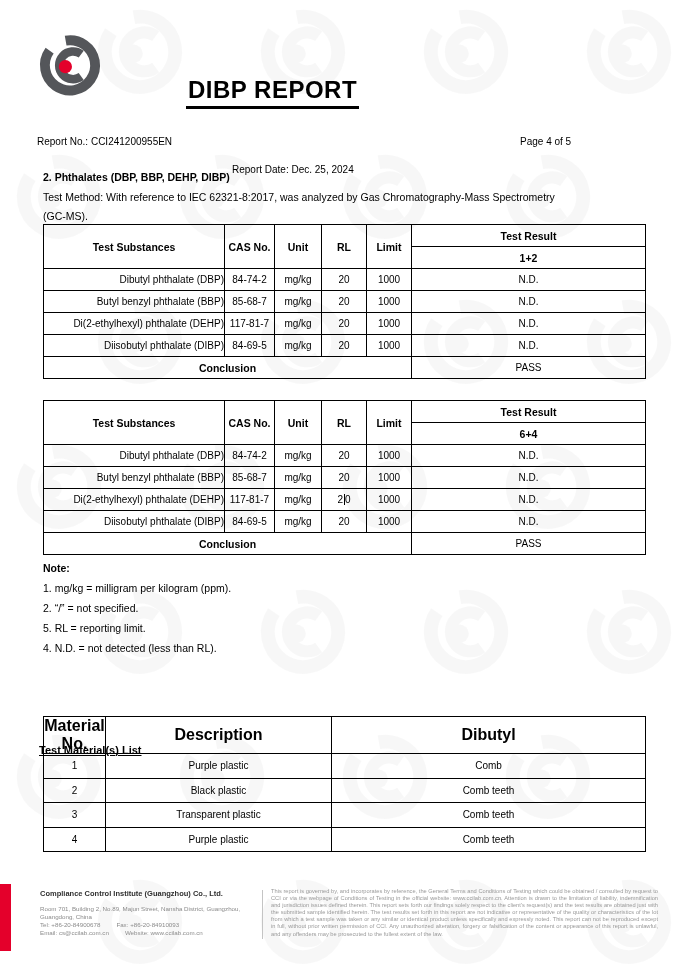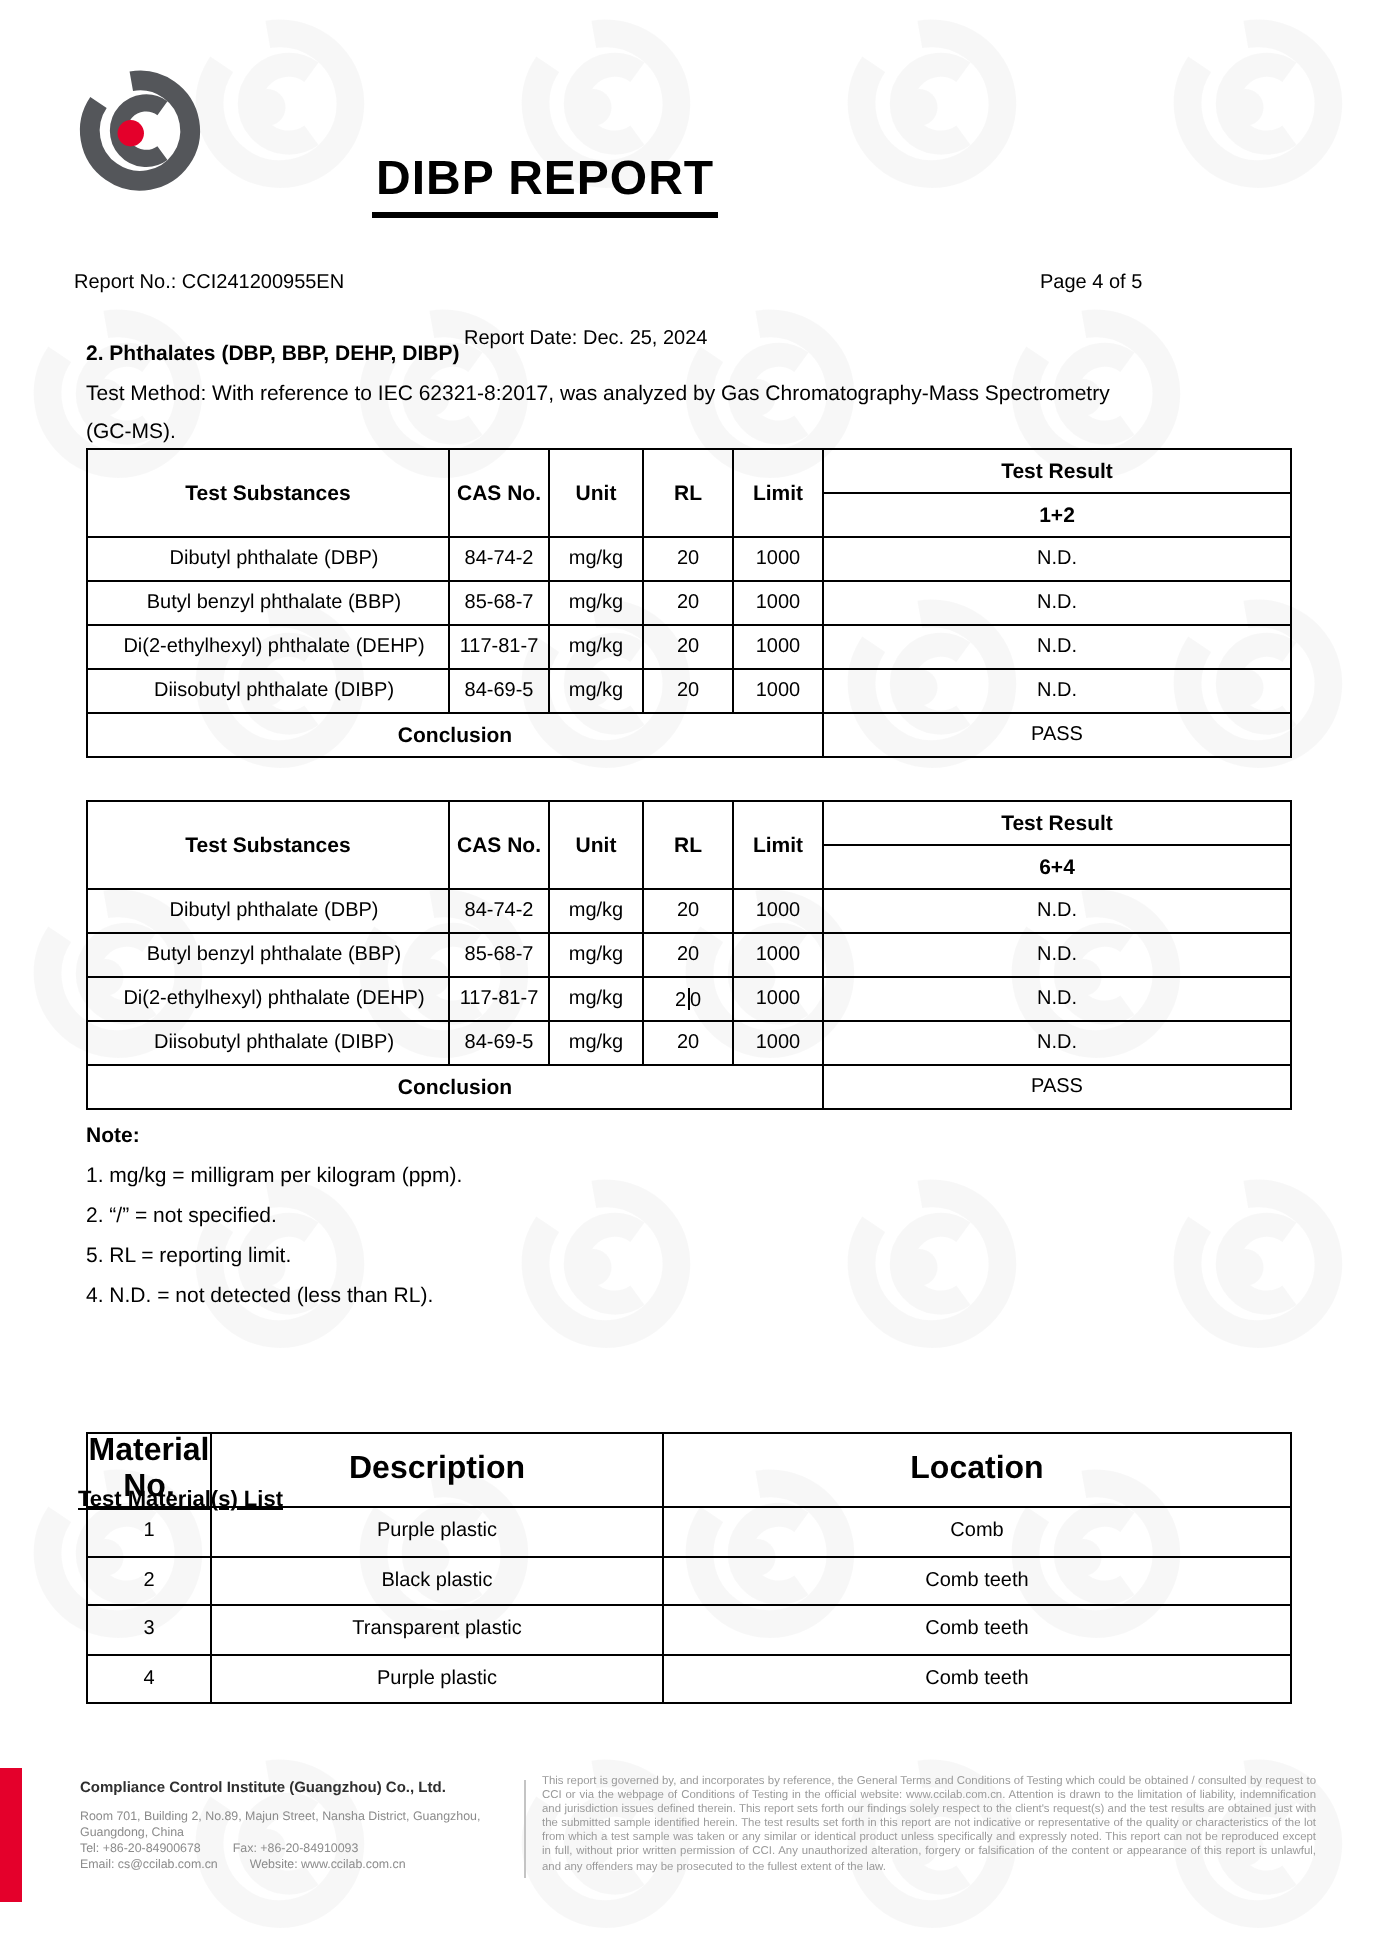--- a/index.html
+++ b/index.html
@@ -35,21 +35,21 @@
   table.rtab{
     border-collapse:collapse;table-layout:fixed;width:602px;
     border:1.5px solid #000;
   }
   table.rtab td{
     border:1px solid #000;text-align:center;vertical-align:middle;
     font-size:10px;padding:0;height:21px;overflow:hidden;white-space:nowrap;
   }
   .rtab tr.hdr td{font-weight:bold;font-size:10.5px;text-align:center;}
   .rtab td.rgrp{font-weight:normal;font-size:10px;}
-  .rtab td.sub{text-align:center;padding-left:6px;}
+  .rtab td.sub{text-align:right;padding-left:6px;}
   .rtab td.clabel{font-weight:bold;font-size:10.5px;}
   #results-table-0{left:43px;top:224px;}
   #results-table-1{left:43px;top:400px;}
   .caret{display:inline-block;width:1px;height:11px;background:#000;vertical-align:-2px;margin-left:1px;}
   
   #note-heading{left:43px;top:562px;font-size:10.5px;font-weight:bold;}
   .note-item{left:43px;font-size:10.5px;}
   #note-item-0{top:582px;} #note-item-1{top:602px;}
   #note-item-2{top:622px;} #note-item-3{top:642px;}
   
@@ -366,21 +366,21 @@
 <table id="materials-table" class="abs mtab">
   <colgroup>
       <col style="width:62px">
       <col style="width:226px">
       <col style="width:314px">
     </colgroup>
   <tbody>
       <tr class="hdr">
     <td>Material No.</td>
     <td>Description</td>
-    <td>Location</td>
+    <td>Dibutyl</td>
   </tr>
   <tr>
     <td>1</td>
     <td>Purple plastic</td>
     <td>Comb</td>
   </tr>
   <tr>
     <td>2</td>
     <td>Black plastic</td>
     <td>Comb teeth</td>

